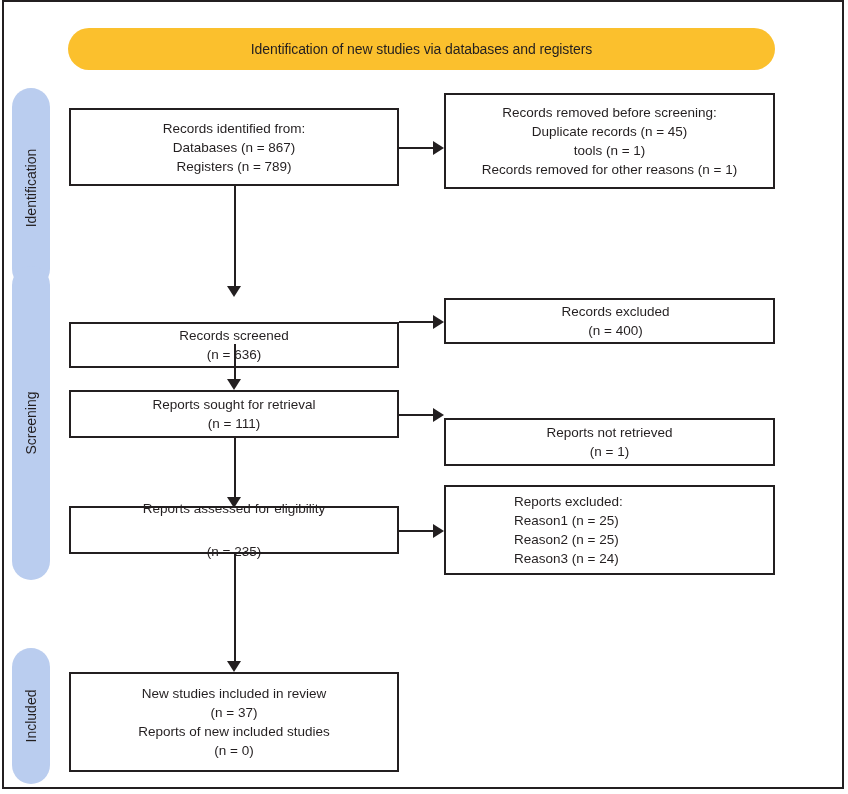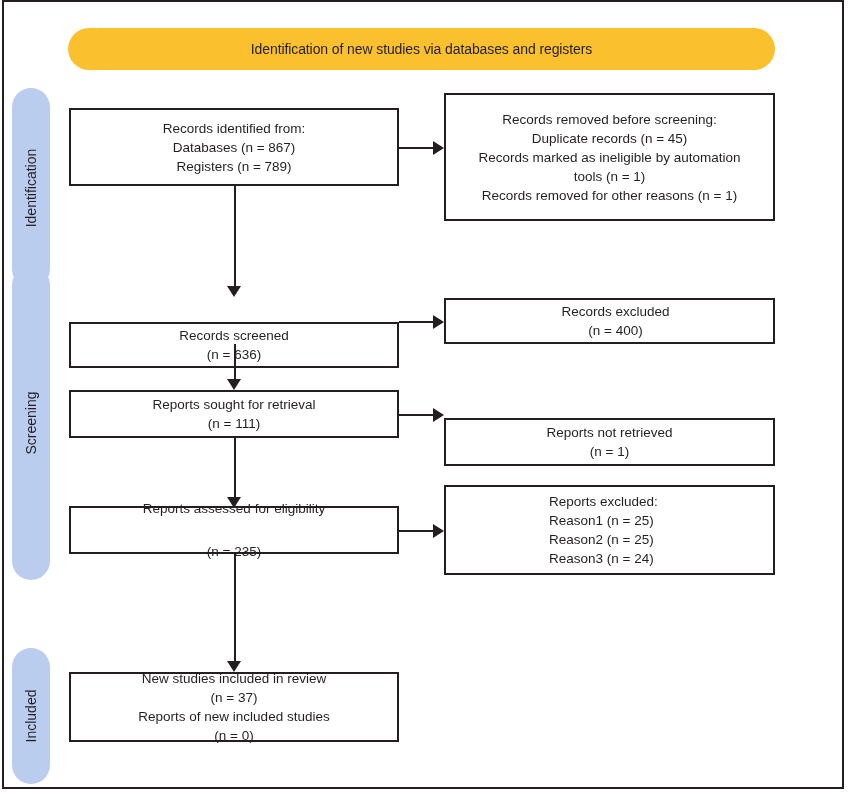--- a/index.html
+++ b/index.html
@@ -75,21 +75,21 @@
     background: #ffffff;
     display: flex;
     flex-direction: column;
     justify-content: center;
     font-size: 13.5px;
     line-height: 19px;
     color: #231f20;
     padding: 4px 8px;
   }
   .box.center { align-items: center; text-align: center; }
-  .box.left   { align-items: flex-start; text-align: left; padding-left: 103px; }
+  .box.left   { align-items: flex-start; text-align: left; padding-left: 68px; }
   .box .ln { white-space: nowrap; }
 
   
   .hline {
     position: absolute;
     height: 0;
     border-top: 2px solid #231f20;
   }
   .vline {
     position: absolute;
@@ -130,24 +130,23 @@
   <div class="stage-tab" id="stage-included">
     <span>Included</span>
   </div>
 
   <div class="box center" style="left:69px; top:108px; width:330px; height:78px;">
     <div class="ln">Records identified from:</div>
     <div class="ln">Databases (n = 867)</div>
     <div class="ln">Registers (n = 789)</div>
   </div>
 
-  <div class="box center" style="left:444px; top:93px; width:331px; height:128px;">
+  <div class="box center" style="left:444px; top:93px; width:331px; height:96px;">
     <div class="ln">Records removed before screening:</div>
     <div class="ln">Duplicate records (n = 45)</div>
-    <div class="ln">Records marked as ineligible by automation</div>
     <div class="ln">tools (n = 1)</div>
     <div class="ln">Records removed for other reasons (n = 1)</div>
   </div>
 
   <div class="hline" style="left:399px; top:147px; width:35px;"></div>
   <div class="arrow-right" style="left:433px; top:141px;"></div>
 
   <div class="vline" style="left:234px; top:186px; height:101px;"></div>
   <div class="arrow-down" style="left:227px; top:286px;"></div>
 
@@ -194,19 +193,19 @@
     <div class="ln">Reason2 (n = 25)</div>
     <div class="ln">Reason3 (n = 24)</div>
   </div>
 
   <div class="hline" style="left:399px; top:530px; width:35px;"></div>
   <div class="arrow-right" style="left:433px; top:524px;"></div>
 
   <div class="vline" style="left:234px; top:554px; height:108px;"></div>
   <div class="arrow-down" style="left:227px; top:661px;"></div>
 
-  <div class="box center" style="left:69px; top:672px; width:330px; height:70px;">
+  <div class="box center" style="left:69px; top:672px; width:330px; height:100px;">
     <div class="ln">New studies included in review</div>
     <div class="ln">(n = 37)</div>
     <div class="ln">Reports of new included studies</div>
     <div class="ln">(n = 0)</div>
   </div>
 </div>
 
 </body></html>

